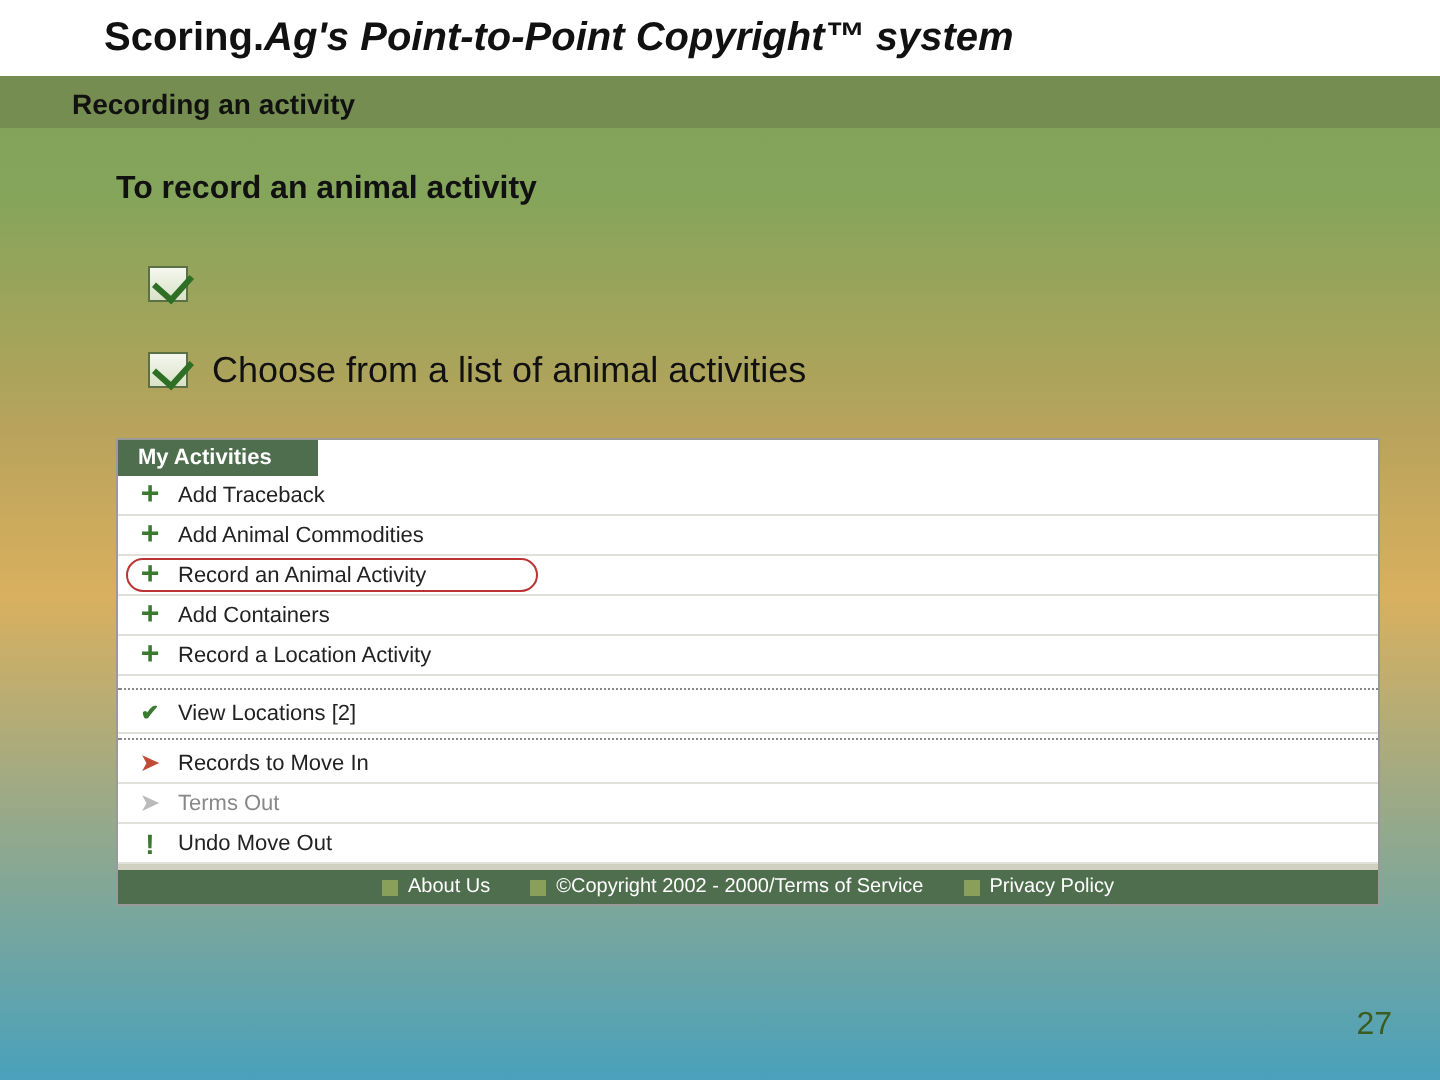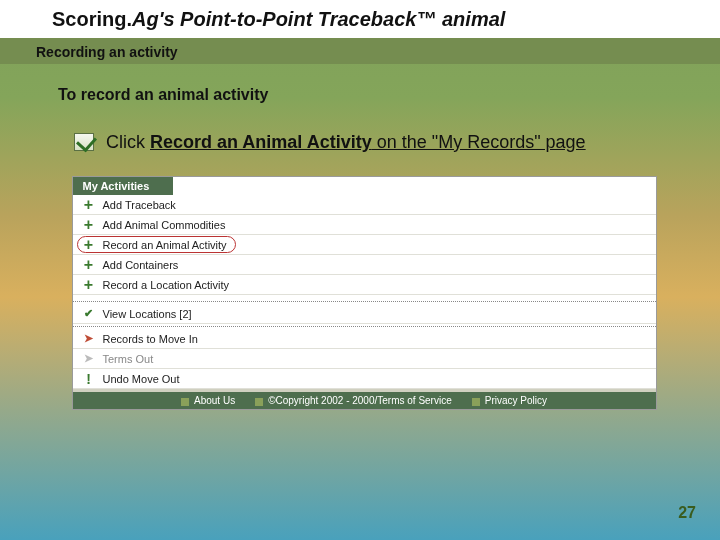--- a/index.html
+++ b/index.html
@@ -26,21 +26,21 @@
   .bullet .txt { font-size: 18px; color: #111; line-height: 1.35; }
   .bold { font-weight: bold; }
   .ul { text-decoration: underline; }
 
   
   .checkbox-icon { width: 20px; height: 18px; border: 1px solid #5b7044; background: linear-gradient(#f5f7ef,#d9e2c6); position: relative; }
   .checkbox-icon::after { content: ""; position: absolute; left: 3px; top: 1px; width: 14px; height: 10px; border-left: 3px solid #2e6e25; border-bottom: 3px solid #2e6e25; transform: rotate(-48deg); }
 
   
   .panel {
-    width: 585px; margin: 6px auto 0 auto; background: #fff;
+    width: 632px; margin: 6px auto 0 auto; background: #fff;
     border: 1px solid #9a9a9a; font-size: 11px; color: #222;
   }
   .panel-tab { background: #4e6e4e; color: #fff; padding: 3px 10px; font-weight: bold; font-size: 11px; width: 100px; }
   .panel-row { display: flex; align-items: center; padding: 3px 8px; border-bottom: 1px solid #e0e0d8; height: 20px; }
   .panel-row.plus .ico { color: #3a7a2f; font-size: 16px; font-weight: bold; width: 16px; text-align: center; margin-right: 6px; }
   .panel-row.check .ico, .panel-row.arrow .ico, .panel-row.ex .ico { width: 16px; text-align: center; margin-right: 6px; font-weight: bold; }
   .panel-row.check .ico { color: #3a7a2f; }
   .panel-row.arrow .ico { color: #bf4c36; }
   .panel-row.ex .ico { color: #3a7a2f; font-size: 14px; }
   .panel-row.hl { position: relative; }
@@ -49,47 +49,52 @@
     border: 1px solid #b33; border-radius: 9px; pointer-events: none;
   }
   .panel-dotted { border-top: 1px dotted #888; height: 0; margin: 2px 0; }
   .panel-spacer { height: 4px; }
   .panel-foot {
     background: #4e6e4e; color: #fff; display: flex; justify-content: center; gap: 20px;
     font-size: 10px; padding: 3px 0; border-top: 3px solid #d0d0c0;
   }
   .panel-foot span::before { content: ""; display: inline-block; width: 8px; height: 8px; background: #8aa05a; margin-right: 5px; vertical-align: middle; }
 
-  .pagenum { position: absolute; right: 24px; bottom: 18px; font-size: 16px; color: #3a5c1e; font-weight: bold; }
+  .pagenum { position: absolute; right: 24px; bottom: 18px; font-size: 16px; color: #3a5c1e; font-weight: normal; }
 </style>
 </head>
 <body>
 
 <div class="slide">
 
   <div class="title-band">
-    <span>Scoring.</span><span class="italic">Ag's Point-to-Point Traceback™ animal</span>
+    <span>Scoring.</span><span class="italic">Ag's Point-to-Point Copyright™ system</span>
   </div>
 
   <div class="sub-band">
     <span>Recording an activity</span>
   </div>
 
   <div class="content">
     <div class="heading">To record an animal activity</div>
 
     <div class="bullet">
       <div class="chk">
           <div class="checkbox-icon"></div>
         </div>
+    </div>
+
+    <div class="bullet">
+      <div class="chk">
+          <div class="checkbox-icon"></div>
+        </div>
       <div class="txt">
-        <span>Click </span><span class="bold ul">Record an Animal Activity</span><span class="ul"> on the "My Records" page</span>
+        <span>Choose from a list of animal activities</span>
       </div>
     </div>
-
 
     <div class="panel">
       <div class="panel-tab">My Activities</div>
 
       <div class="panel-row plus">
         <span class="ico">+</span>
         <span>Add Traceback</span>
       </div>
       <div class="panel-row plus">
         <span class="ico">+</span>

